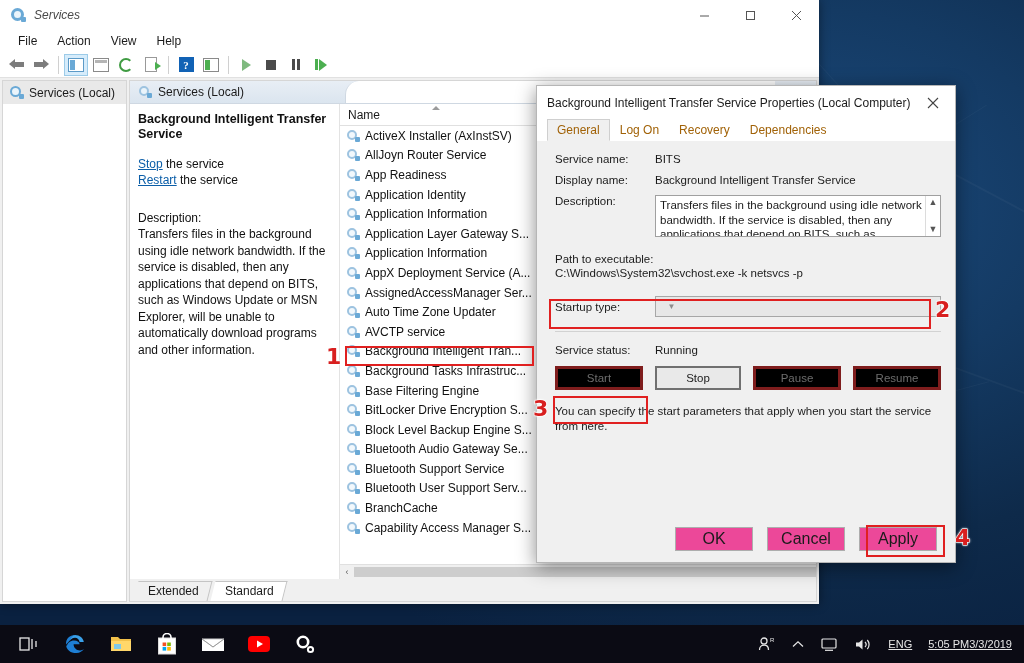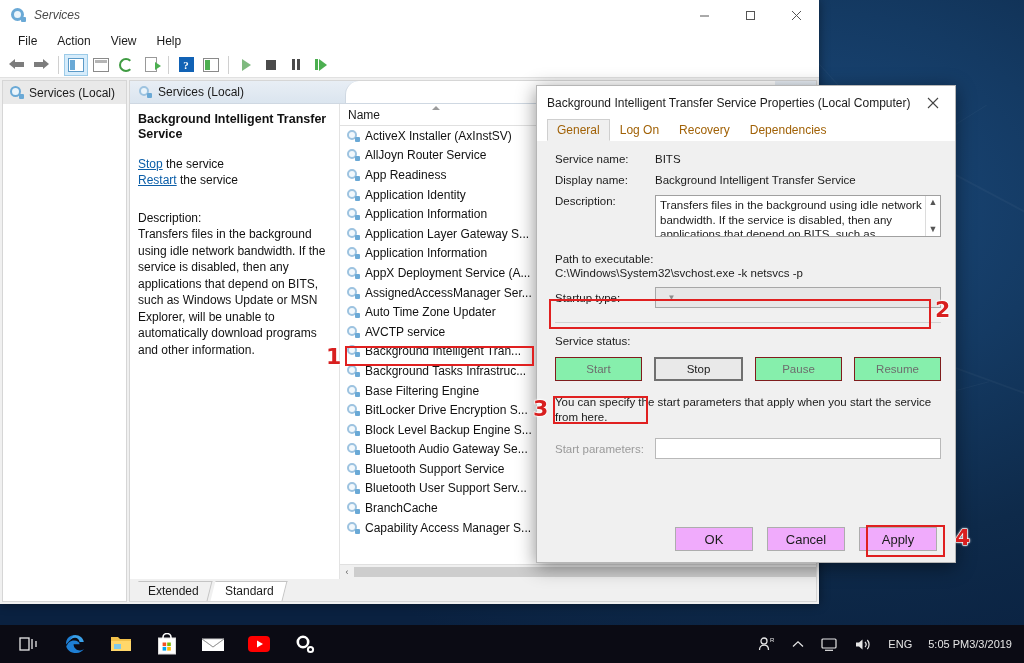--- a/index.html
+++ b/index.html
@@ -217,72 +217,72 @@
     border:1px solid #a0a0a0; background:#fff; height:42px; position:relative; overflow:hidden;
     padding: 2px 18px 0 4px; line-height: 14.5px;
   }
   .desc-sb {
     position:absolute; right:0; top:0; bottom:0; width:15px; background:#fff; border-left:1px solid #dcdcdc;
     display:flex; flex-direction:column; justify-content:space-between; align-items:center; padding: 2px 0;
   }
   .sb-arr { font-size:9px; color:#555; line-height:1; }
 
   .path-label { margin: 16px 0 2px; }
-  .path-val { margin-bottom: 8px; }
+  .path-val { margin-bottom: 17px; }
 
   .startup-row { display:flex; align-items:center; margin: 4px 0 10px; }
   .combo {
     flex:1 1 auto; height:21px; border:1px solid #a7a7a7; background:#e7e7e7;
     display:flex; align-items:center; padding-left:7px; position:relative; color:#3c3c3c;
   }
   .combo .cv { flex:1 1 auto; }
   .combo .carrow {
     width:17px; text-align:center; color:#8c8c8c; font-size:8px;
   }
 
   .hr { height:1px; background:#d2d2d2; margin: 14px 0 12px; }
 
   .status-row { display:flex; margin-bottom:10px; }
   .btn-row { display:flex; gap:12px; margin-bottom: 14px; }
   .pbtn {
-    flex:1 1 0; height:24px; border:1px solid #7f1d1d; background:#86efac;
+    flex:1 1 0; height:24px; border:3px solid #7f1d1d; background:#000000;
     display:flex; align-items:center; justify-content:center; font-size:11.5px; color:#6d6d6d;
   }
   .pbtn.enabled { background:#e9e9e9; color:#1b1b1b; border-color:#707070; border-width:2px; }
 
   .hint { line-height: 14.5px; margin-bottom: 14px; }
   .sp-row { display:flex; align-items:center; }
   .sp-label { width:100px; flex:0 0 100px; color:#9a9a9a; }
   .sp-input { flex:1 1 auto; height:21px; border:1px solid #b9b9b9; background:#fff; }
 
   .p-footer {
     height: 46px; flex:0 0 46px; display:flex; align-items:center; justify-content:flex-end;
     gap:14px; padding-right:18px; background:#f0f0f0;
   }
   .fbtn {
-    width:78px; height:24px; border:1px solid #adadad; background:#f0abfc;
-    display:flex; align-items:center; justify-content:center; font-size:13px; color:#1b1b1b;
+    width:78px; height:24px; border:1px solid #adadad; background:#ec4899;
+    display:flex; align-items:center; justify-content:center; font-size:16px; color:#1b1b1b;
   }
 
   
   .redbox { position:absolute; border:2px solid #e02020; pointer-events:none; z-index: 60; }
   .rednum {
     position:absolute; z-index:61; font-family:"DejaVu Sans", sans-serif; font-weight:bold;
     font-size:22px; color:#d81f1f; -webkit-text-stroke: 1px #ffffff; paint-order: stroke fill;
     text-shadow: 0 0 2px #fff, 0 0 3px #fff;
   }
 
   
   #taskbar {
     position:absolute; left:0; bottom:0; width:1024px; height:38px;
     background:#0b0b14; display:flex; align-items:center; z-index: 70;
   }
   .tb-left { display:flex; align-items:center; gap:0; padding-left:6px; }
   .tbi { width:46px; height:38px; display:flex; align-items:center; justify-content:center; }
-  .tb-right { margin-left:auto; display:flex; align-items:center; gap:0; padding-right:8px; color:#e6e6e6; font-size:11px; }
+  .tb-right { margin-left:auto; display:flex; align-items:center; gap:0; padding-right:8px; color:#e6e6e6; font-size:11px;text-decoration:underline; }
   .tr-item { padding: 0 8px; display:flex; align-items:center; }
   .clock { line-height:12px; padding-right:4px; }
   .clock div { font-size:11px; }
 </style>
 </head>
 <body>
 
 <div id="desktop">
   <div class="streak" id="s1"></div>
   <div class="streak" id="s2"></div>
@@ -609,43 +609,40 @@
       <div class="flabel">Startup type:</div>
       <div class="combo">
         <div class="carrow">▼</div>
       </div>
     </div>
 
     <div class="hr"></div>
 
     <div class="status-row">
       <div class="flabel">Service status:</div>
+      <div class="fval">Running</div>
     </div>
 
     <div class="btn-row">
       <div class="pbtn">
           <span>Start</span>
         </div>
       <div class="pbtn enabled">
           <span>Stop</span>
         </div>
       <div class="pbtn">
           <span>Pause</span>
         </div>
       <div class="pbtn">
           <span>Resume</span>
         </div>
     </div>
 
     <div class="hint">You can specify the start parameters that apply when you start the service from here.</div>
 
-    <div class="sp-row">
-      <div class="sp-label">Start parameters:</div>
-      <input class="sp-input" type="text" value="" style="">
-    </div>
   </div>
 
   <div class="p-footer">
     <div class="fbtn">OK</div>
     <div class="fbtn">Cancel</div>
     <div class="fbtn">Apply</div>
   </div>
 </div>
 
 <div class="redbox" style="left:345px; top:346px; width:189px; height:20px;"></div>

